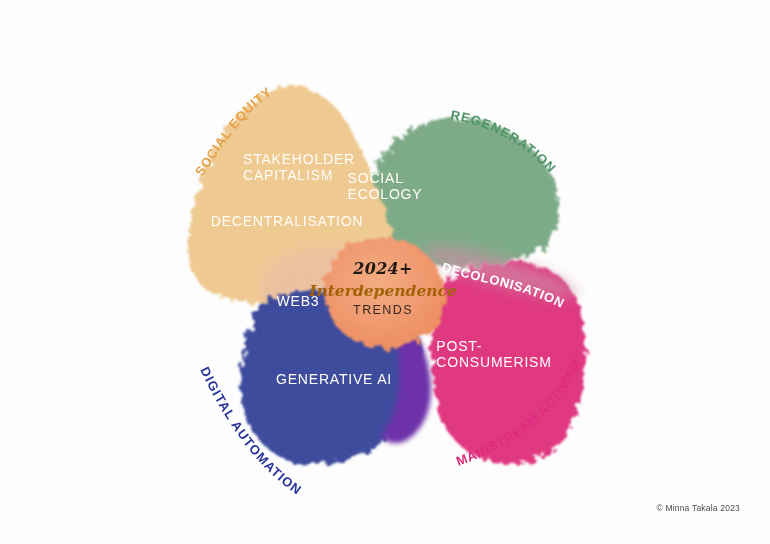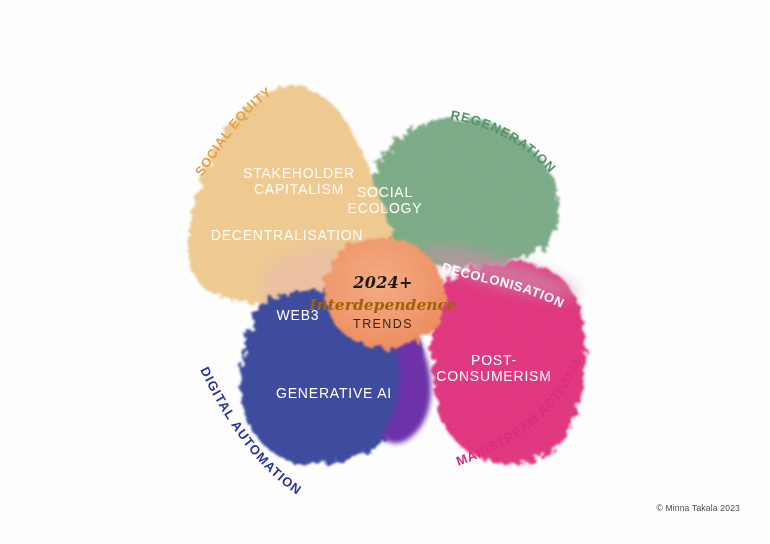--- a/index.html
+++ b/index.html
@@ -2,22 +2,22 @@
 <html><head>
 <meta charset="utf-8">
 <style>
   html,body{margin:0;padding:0;background:#ffffff;}
   .stage{position:relative;width:770px;height:544px;background:#ffffff;overflow:hidden;
          font-family:"Liberation Sans",sans-serif;}
   .stage svg{position:absolute;left:0;top:0;}
   .title{position:absolute;left:385px;top:45px;transform:translate(-50%,-50%);
          white-space:nowrap;font-size:21px;letter-spacing:.4px;color:#262223;}
   .title .b{font-weight:700;}
-  .lbl{position:absolute;transform:translate(-50%,-50%);text-align:center;
-       white-space:pre-line;line-height:1.16;margin-top:14px;}
+  .lbl{position:absolute;transform:translate(-50%,-50%);
+       white-space:pre-line;line-height:1.16;}
   .driver{color:#fffdf8;font-size:14px;font-weight:400;letter-spacing:.8px;}
   .c-year{font-family:"DejaVu Serif",serif;font-style:italic;font-weight:700;
           font-size:16px;color:#1f1a13;letter-spacing:.3px;}
   .c-word{font-family:"DejaVu Serif",serif;font-style:italic;font-weight:700;
           font-size:15.5px;color:#a16207;}
   .c-trend{font-size:12.5px;color:#33281e;letter-spacing:1.4px;font-weight:500;}
   .copyright{position:absolute;right:30px;top:503px;font-size:8.5px;color:#4c4c4c;
              letter-spacing:.2px;}
   text.cohort{font-family:"Liberation Sans",sans-serif;font-weight:700;font-size:13px;
               letter-spacing:1.1px;}

